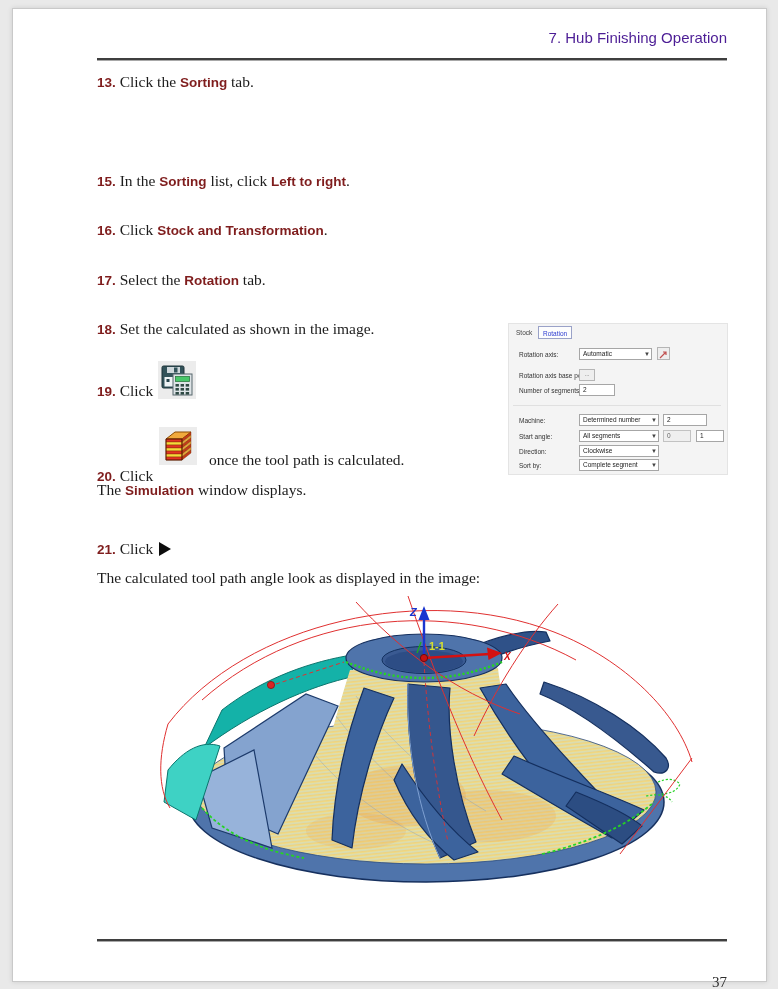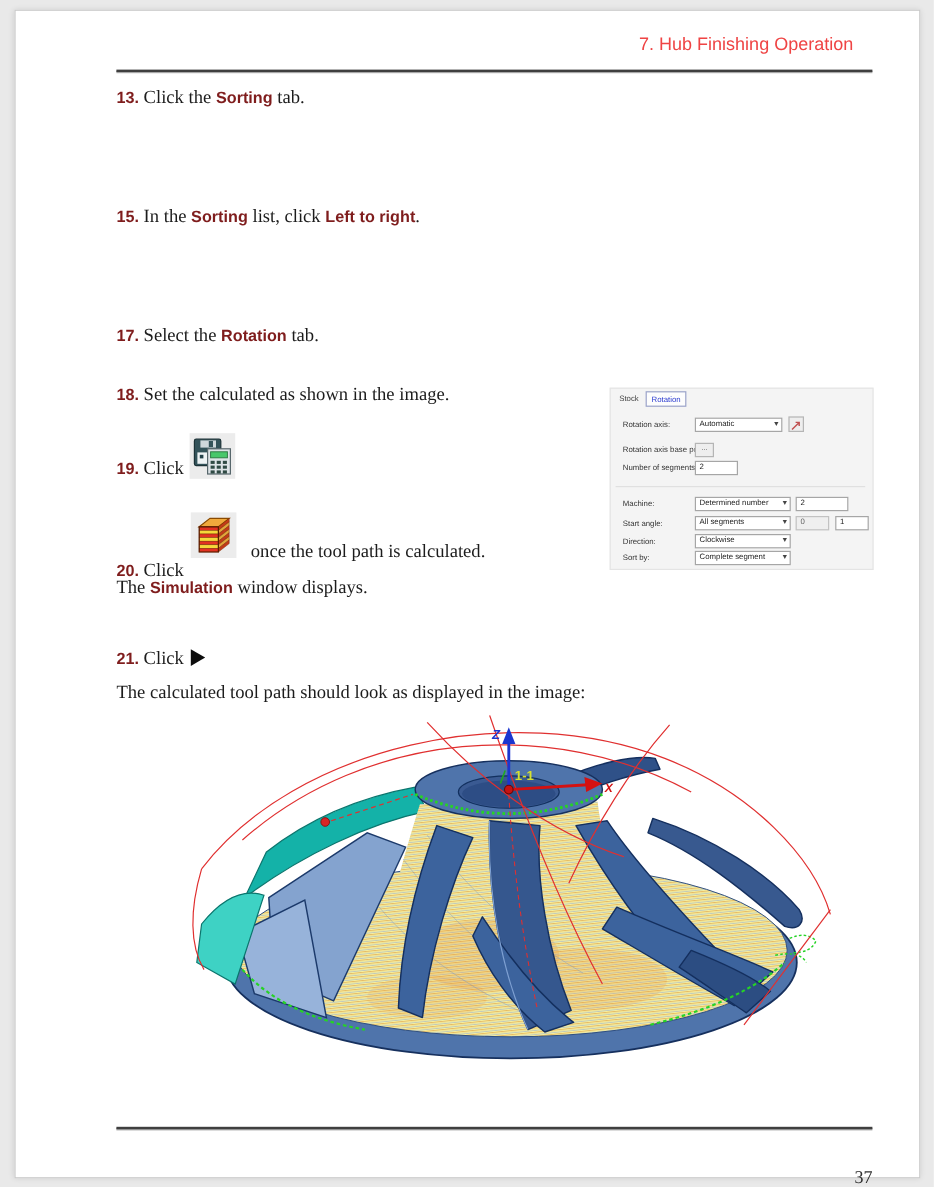--- a/index.html
+++ b/index.html
@@ -1,21 +1,21 @@
 <!DOCTYPE html>
 <html><head>
 <meta charset="utf-8">
 <style>
   html,body{margin:0;padding:0;width:778px;height:989px;background:#e9e9e9;overflow:hidden;
             font-family:"Liberation Serif",serif;}
   .page{position:absolute;left:12px;top:8px;width:753px;height:972px;background:#ffffff;
         border:1px solid #c9c9c9;box-shadow:0 0 5px rgba(0,0,0,.12);}
   .abs{position:absolute;}
-  .hdr{left:68px;top:20px;width:630px;text-align:right;
-       font:15px "Liberation Sans",sans-serif;color:#ef4444;}
+  .hdr{left:84px;top:20px;width:630px;text-align:right;
+       font:15px "Liberation Sans",sans-serif;color:#4c1d95;}
   .rule{left:84px;width:630px;height:2px;background:#3f3f3f;box-shadow:0 1px 0 #a8a8a8;}
   .step{left:84px;font:15.5px "Liberation Serif",serif;color:#1c1c1c;white-space:nowrap;}
   .n,.b{font:bold 13.5px "Liberation Sans",sans-serif;color:#7f1d1d;}
   .icon-tile{background:#ececec;display:inline-block;}
   .pgnum{left:84px;top:936px;width:630px;text-align:right;font:15px "Liberation Serif",serif;color:#2e2e2e;margin-top:29px;}
 
   
   .dlg{left:495px;top:314px;width:218px;height:150px;background:#f4f4f4;border:1px solid #e4e4e4;
        font-family:"Liberation Sans",sans-serif;}
   .dlg *{position:absolute;box-sizing:border-box;}
@@ -42,20 +42,23 @@
 
   <div class="abs step" style="top:64px;">
     <span class="n">13.</span><span> Click the </span><span class="b">Sorting</span><span> tab.</span>
   </div>
 
 
   <div class="abs step" style="top:163px;">
     <span class="n">15.</span><span> In the </span><span class="b">Sorting</span><span> list, click </span><span class="b">Left to right</span><span>.</span>
   </div>
 
+  <div class="abs step" style="top:212px;">
+    <span class="n">16.</span><span> Click </span><span class="b">Stock and Transformation</span><span>.</span>
+  </div>
 
   <div class="abs step" style="top:262px;">
     <span class="n">17.</span><span> Select the </span><span class="b">Rotation</span><span> tab.</span>
   </div>
 
   <div class="abs step" style="top:311px;">
     <span class="n">18.</span><span> Set the calculated as shown in the image.</span>
   </div>
 
   <div class="abs step" style="top:373px;">
@@ -119,21 +122,21 @@
     <span> once the tool path is calculated.</span>
   </div>
 
   <div class="abs step" style="top:531px;">
     <span class="n">21.</span><span> Click </span><svg width="15" height="16" style="vertical-align:-3px">
         <polygon points="2,1 14,8 2,15" fill="#0d0d0d"></polygon>
       </svg>
   </div>
 
   <div class="abs step" style="top:560px;">
-    <span>The calculated tool path should look as displayed in the image:</span>
+    <span>The calculated tool path angle look as displayed in the image:</span>
   </div>
 
   <div class="abs dlg">
     <div class="tab" style="left:3px;">Stock</div>
     <div class="tab sel" style="left:29px;">Rotation</div>
 
     <div class="lbl" style="left:10px;top:27px;">Rotation axis:</div>
     <div class="dd" style="left:70px;top:24px;width:73px;">
       <span style="position:static;">Automatic</span><span class="arr">▼</span>
     </div>

